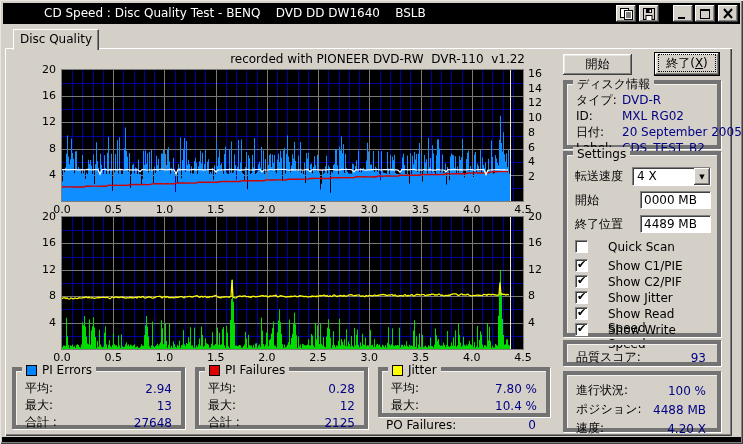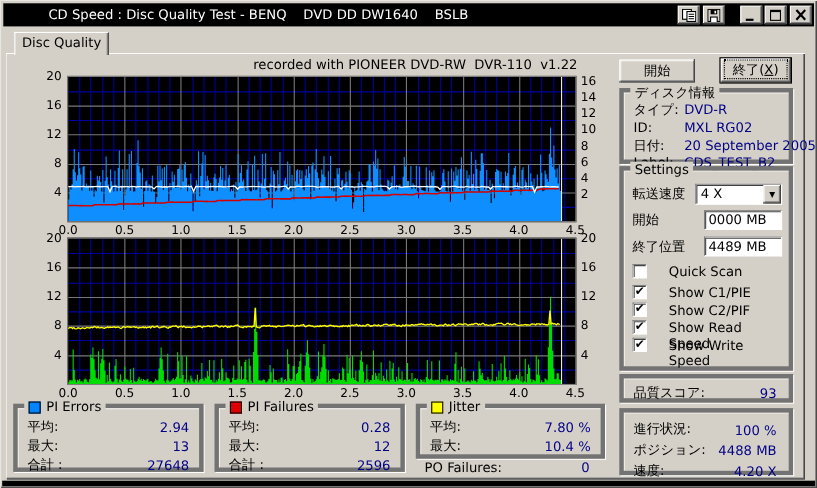--- a/index.html
+++ b/index.html
@@ -233,20 +233,24 @@
           <div class="cbrow" style="margin-top: 3px;">
             <span class="cb checked"></span>
             <span>Show C1/PIE</span>
           </div>
           <div class="cbrow" style="">
             <span class="cb checked"></span>
             <span>Show C2/PIF</span>
           </div>
           <div class="cbrow" style="">
             <span class="cb checked"></span>
+            <span>Show Jitter</span>
+          </div>
+          <div class="cbrow" style="">
+            <span class="cb checked"></span>
             <span>Show Read Speed</span>
           </div>
           <div class="cbrow" style="">
             <span class="cb checked"></span>
             <span>Show Write Speed</span>
           </div>
         </div>
     </div>
   </div>
 
@@ -304,21 +308,21 @@
         <div class="kv" style="height: 17px;">
           <span class="k" style="">平均:</span>
           <span class="v">0.28</span>
         </div>
         <div class="kv" style="height: 17px;">
           <span class="k" style="">最大:</span>
           <span class="v">12</span>
         </div>
         <div class="kv" style="height: 17px;">
           <span class="k" style="">合計 :</span>
-          <span class="v">2596</span>
+          <span class="v">2125</span>
         </div>
       </div>
   </div>
 
   <div class="gbox" id="gb-jitter" style="left:378px;top:367px;width:172px;height:50px;">
     <div class="legend">
       <span class="swatch" id="sw-2" style="background: rgb(255, 255, 0);"></span>
       <span>Jitter</span>
     </div>
     <div class="rows stat-rows" id="stat-rows-2">

